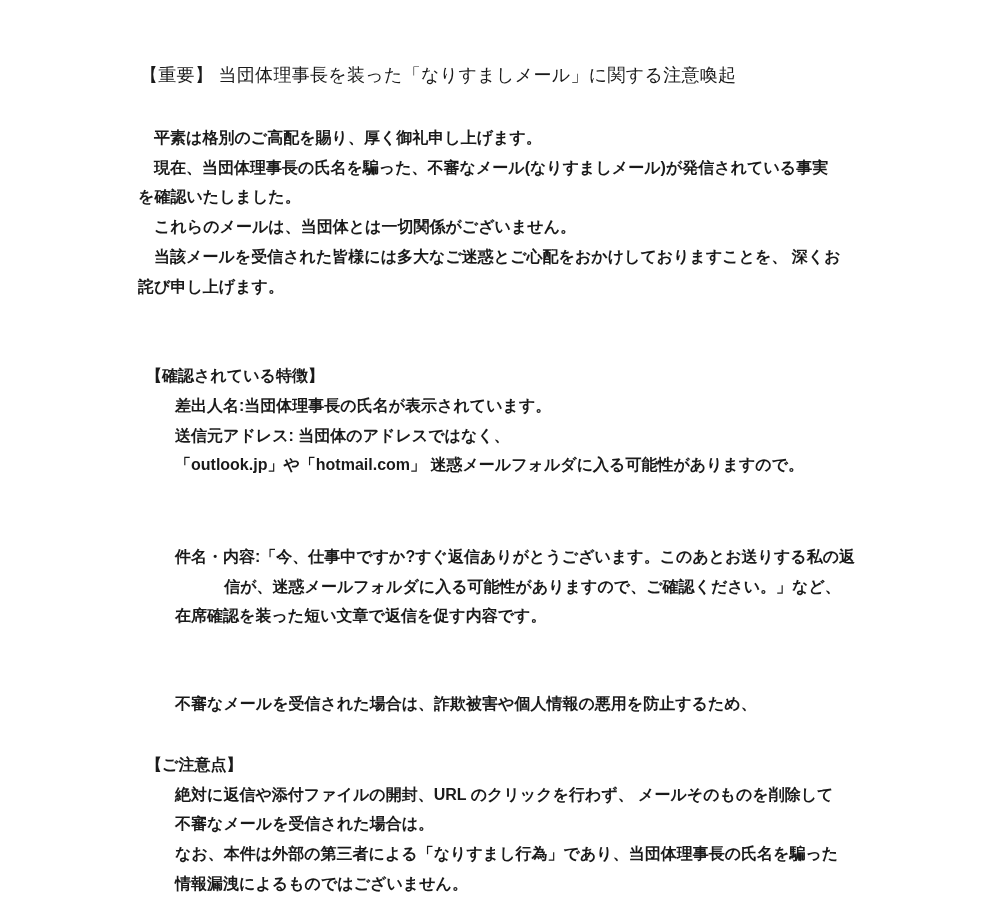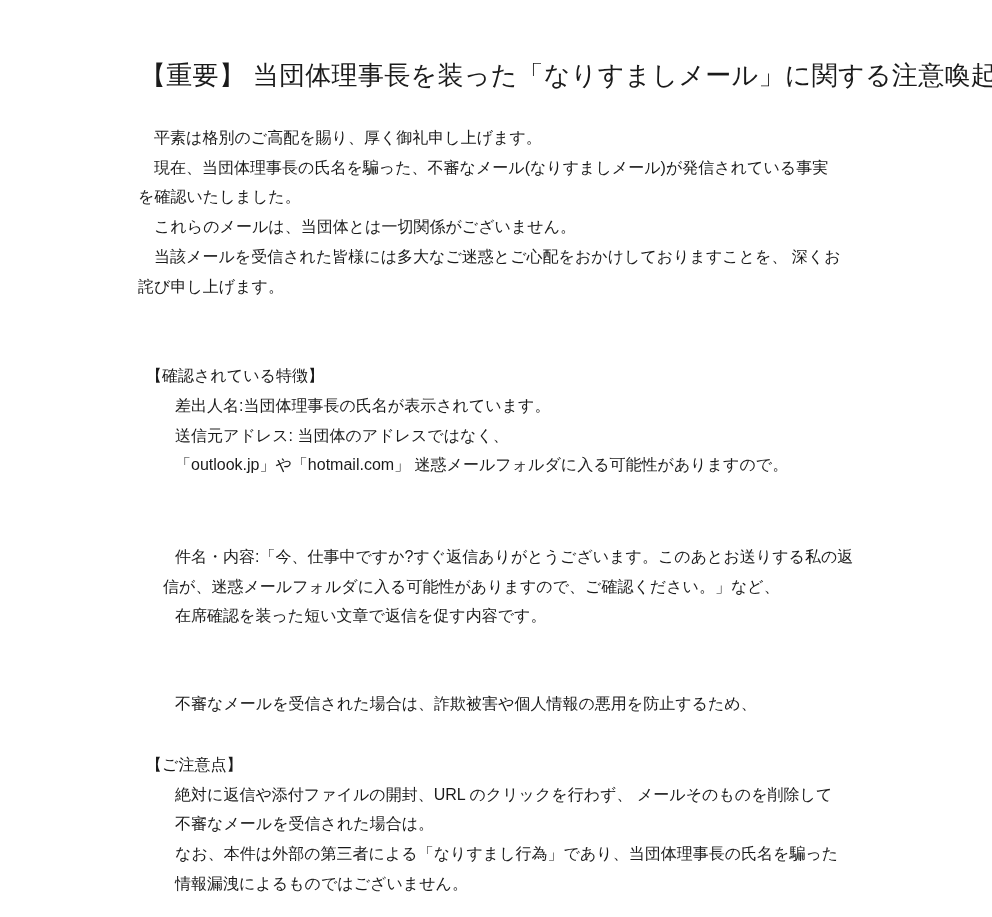--- a/index.html
+++ b/index.html
@@ -14,43 +14,43 @@
     box-sizing: border-box;
     background: #ffffff;
     color: #1a1a1a;
     font-family: "Liberation Sans", "DejaVu Sans", sans-serif;
     font-size: 16px;
     line-height: 29.7px;
     padding: 60px 90px 0 138px;
     overflow: hidden;
   }
   .title {
-    font-size: 26px;
+    font-size: 18px;
     font-weight: normal;
     line-height: 30px;
     margin: 0 0 33px 2px;
     letter-spacing: 0.3px;
     white-space: nowrap;
   }
-  .block { margin: 0; }
+  .block { margin: 0; font-weight: bold; }
   .block.intro    { margin-bottom: 60px; }
   .block.features { margin-bottom: 62px; }
   .block.subject  { margin-bottom: 58px; margin-top: 47px; }
   .line {
     margin: 0;
     white-space: nowrap;
   }
   
   .line.indent { padding-left: 16px; }
   
   .line.heading { padding-left: 8px; margin-top: 31px; }
   
   .line.item { padding-left: 37px; }
   
-  .line.item-cont { padding-left: 25px; }
+  .line.item-cont { padding-left: 25px; text-align: center; }
 </style>
 </head>
 <body>
 
 <div class="page">
 
   <h1 class="title">【重要】 当団体理事長を装った「なりすましメール」に関する注意喚起</h1>
 
   <div class="block intro">
     <p class="line indent">平素は格別のご高配を賜り、厚く御礼申し上げます。</p>

